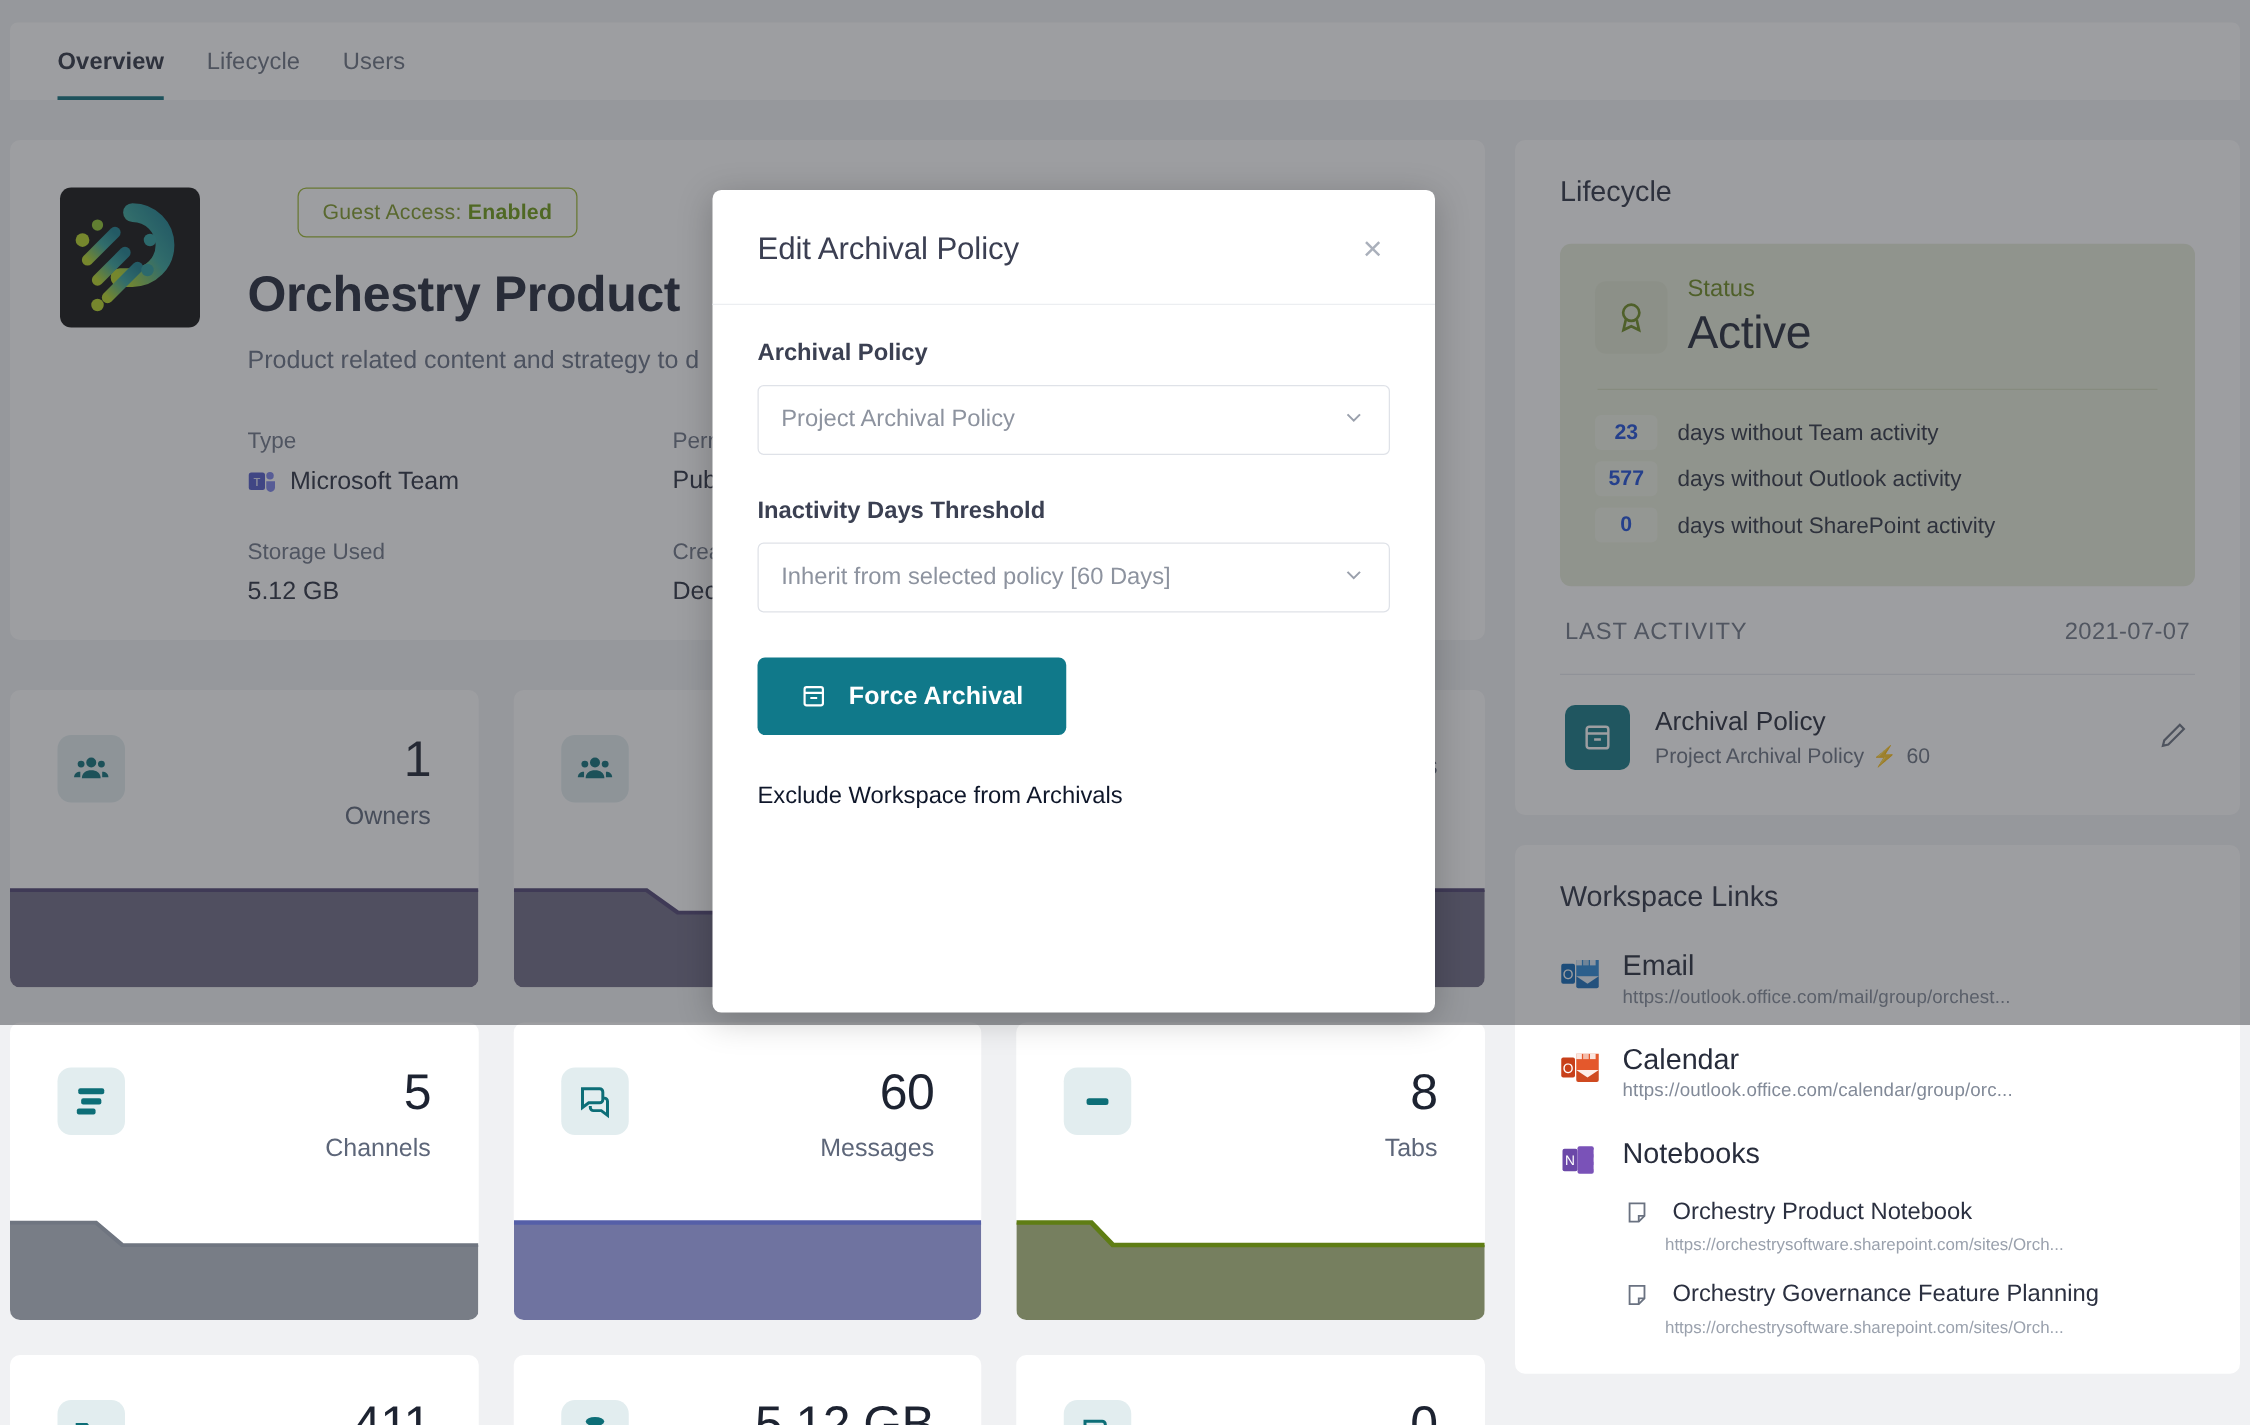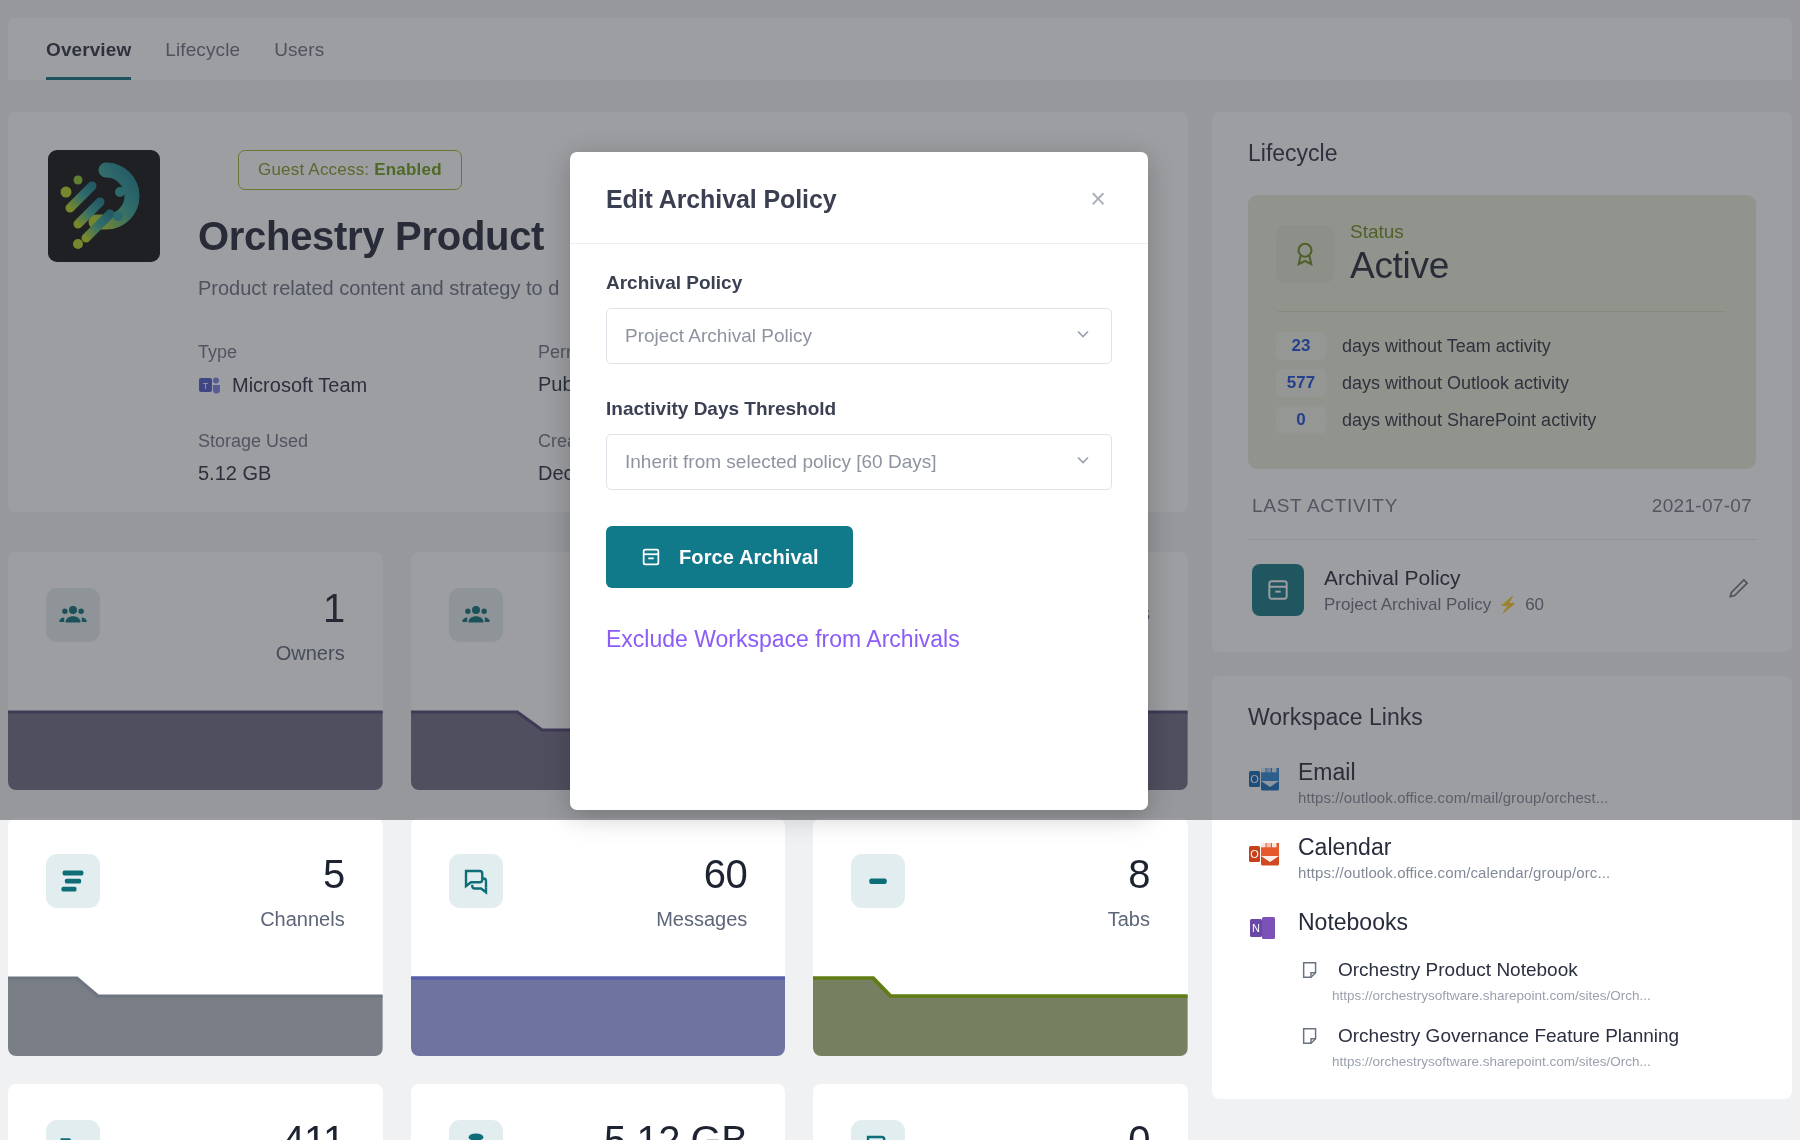--- a/index.html
+++ b/index.html
@@ -127,38 +127,38 @@
   .modal {
     position: absolute; left: 570px; top: 152px; width: 578px; height: 658px;
     background: #ffffff; border-radius: 7px;
     box-shadow: 0 6px 28px rgba(0,0,0,.22);
     display: flex; flex-direction: column;
   }
   .modal-head {
     display: flex; align-items: center; justify-content: space-between;
     padding: 32px 36px 28px; border-bottom: 1px solid #eceef1;
   }
-  .modal-title { font-size: 25px; font-weight: 700; color: #3b3f52; letter-spacing: -.1px; }
+  .modal-title { font-size: 25px; font-weight: 400; color: #3b3f52; letter-spacing: -.1px; }
   .modal-x { font-size: 27px; color: #aab0bb; cursor: pointer; line-height: 1; padding: 2px 6px; }
   .modal-body { padding: 28px 36px 30px; }
   .fld-label { font-size: 19px; color: #3b4052; font-weight: 600; margin-bottom: 14px; }
   .select {
     height: 56px; border: 1px solid #dfe2e8; border-radius: 5px;
     display: flex; align-items: center; padding: 0 18px;
     font-size: 19px; color: #8d939f; cursor: pointer; background:#fff;
   }
   .select .chev { margin-left: auto; color: #9aa0ac; font-size: 16px; }
   .gap { height: 34px; }
   .btn-force {
     margin-top: 36px; background: #10798a; color: #fff; border: none;
     border-radius: 6px; height: 62px; padding: 0 34px; font-size: 20px;
     font-weight: 700; display: inline-flex; align-items: center; gap: 17px;
     cursor: pointer; letter-spacing: .1px;
   }
-  .excl-label { font-size: 23px; color: #8b5cf6; margin-top: 38px; margin-bottom: 14px; }
+  .excl-label { font-size: 19px; color: #0f172a; margin-top: 38px; margin-bottom: 14px; }
   .excl-box {
     border: 1px solid #e4e7ec; border-radius: 6px; padding: 22px 24px;
     display: flex; align-items: center; gap: 24px;
   }
   .toggle {
     width: 72px; height: 40px; border-radius: 20px; background: #bfc3cb;
     position: relative; flex: none; cursor: pointer;
     display: flex; align-items: center; justify-content: flex-end; padding-right: 13px;
   }
   .toggle .knob {

